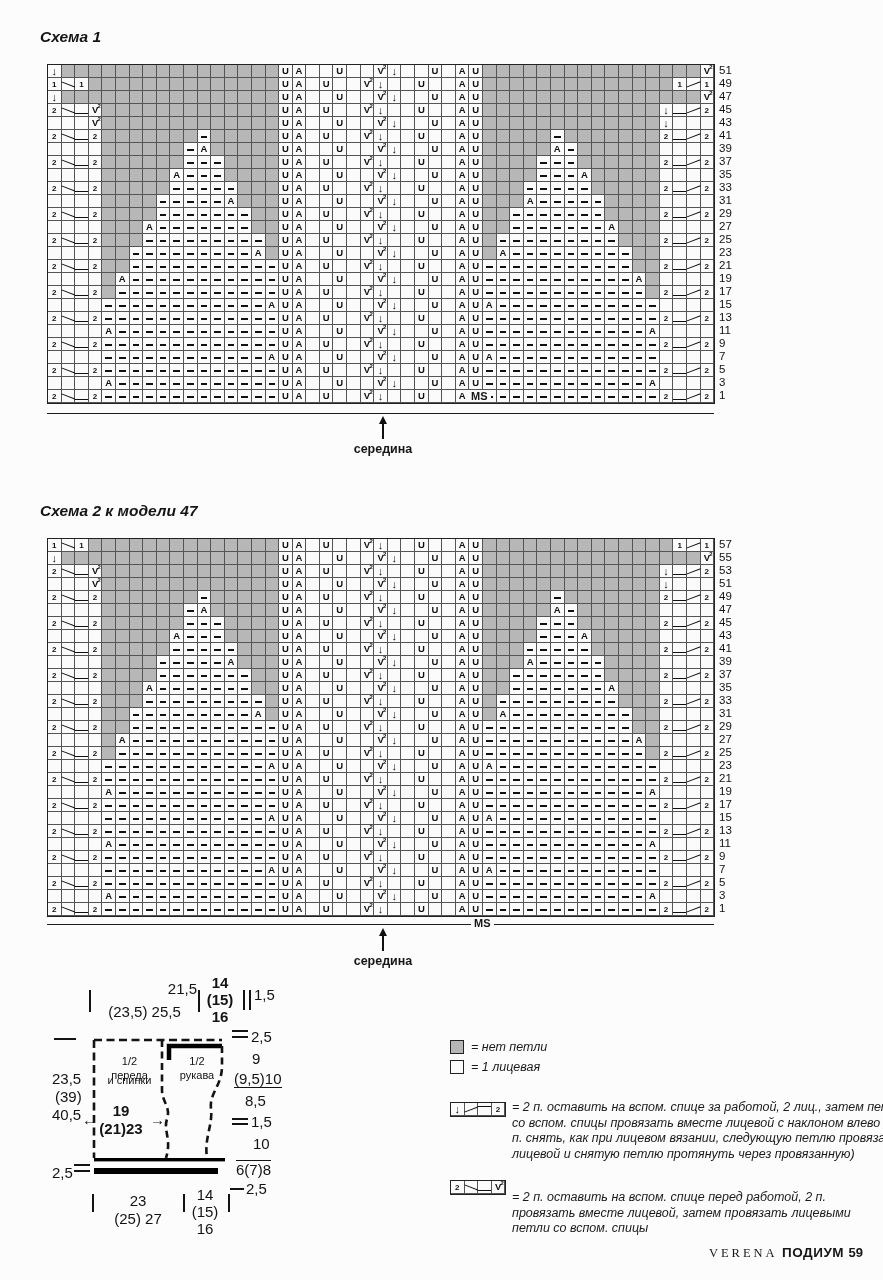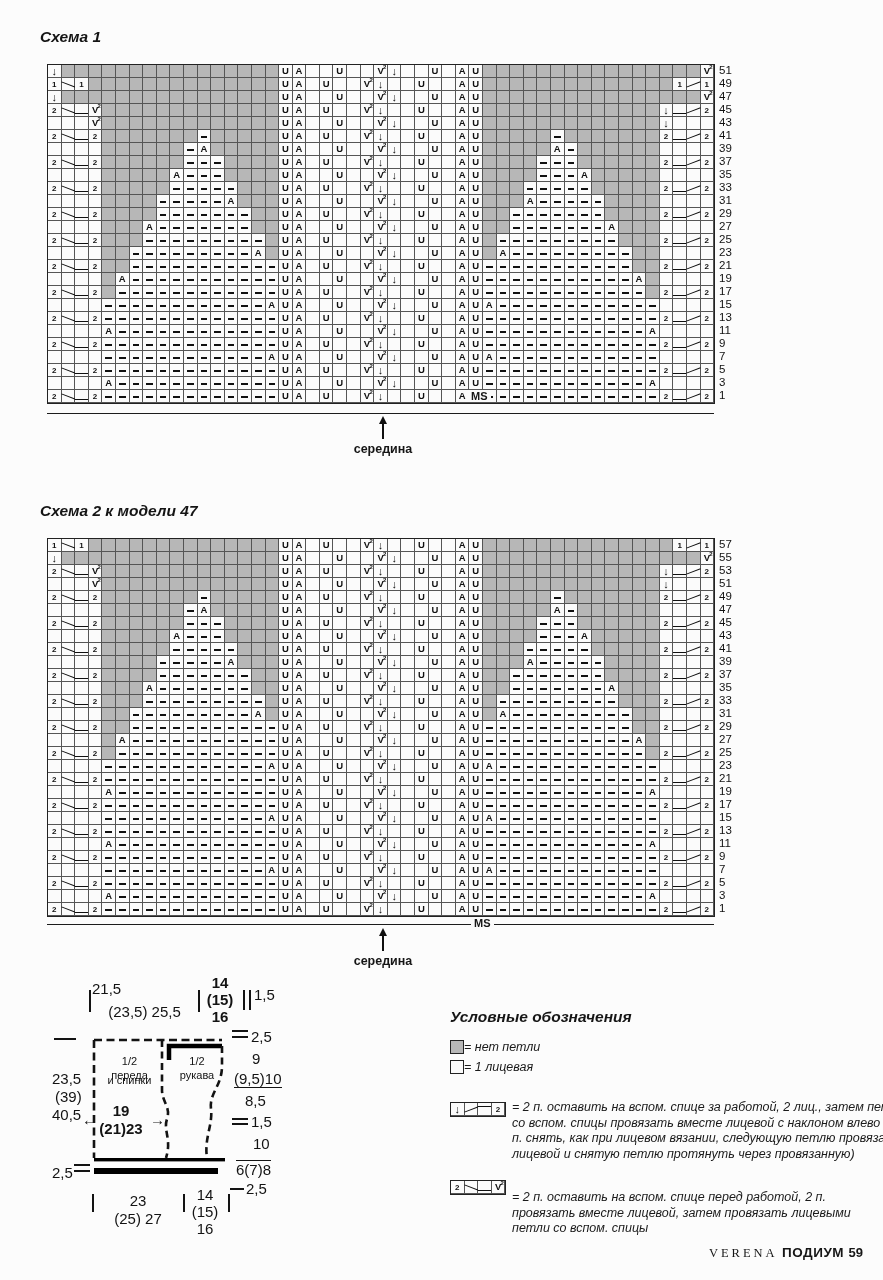--- a/index.html
+++ b/index.html
@@ -38,21 +38,21 @@
   .schem .tb{font-weight:700;}
   .schem .small{font:400 11px "Liberation Sans",sans-serif;}
   .schem .tick-v{position:absolute;width:1.8px;background:#131313;}
   .schem .tick-h{position:absolute;height:2.2px;background:#131313;}
   .schem svg{position:absolute;left:0;top:0;}
   .ul{border-bottom:1.6px solid #131313;}
   .ol{border-top:1.6px solid #131313;text-align:center;}
   
   .legend{position:absolute;left:450px;top:1008px;width:420px;}
   .leghead{font:italic 700 15.5px "Liberation Sans",sans-serif;margin-bottom:20px;}
-  .legrow{position:absolute;display:flex;align-items:center;justify-content:center;}
+  .legrow{position:absolute;display:flex;align-items:center;gap:7px;justify-content:center;}
   .swatch{width:14px;height:14px;border:1.4px solid #222;box-sizing:border-box;background:#fbfbfb;flex:none;}
   .swatch.gray{background:#b7b7b7;}
   .legtext{font:italic 400 12.5px "Liberation Sans",sans-serif;color:#1a1a1a;}
   .symstrip{display:flex;border:1.4px solid #222;background:#fbfbfb;}
   .symtext{position:absolute;font:italic 400 12.5px "Liberation Sans",sans-serif;line-height:1.24;color:#1a1a1a;}
   
   .footer{position:absolute;right:20px;top:1243px;white-space:nowrap;}
   .footer .brand{font:400 12.5px "Liberation Serif",serif;letter-spacing:3px;margin-top:45px;}
   .footer .mag{font:700 13.5px "Liberation Sans",sans-serif;letter-spacing:0.5px;}
   .footer .pg{font:700 13px "Liberation Sans",sans-serif;}
@@ -4844,21 +4844,21 @@
     <svg width="260" height="290" viewBox="0 0 260 290">
       <path d="M42 60 H170" stroke="#131313" stroke-width="2.6" stroke-dasharray="8 4.5" fill="none"></path>
       <path d="M42 60 V178" stroke="#131313" stroke-width="2.6" stroke-dasharray="8 4.5" fill="none"></path>
       <path d="M110 60 V110 C110 122 119 127 115 139 C111 151 120 159 114 178" stroke="#131313" stroke-width="2.6" stroke-dasharray="7 4.5" fill="none"></path>
       <path d="M117 80 L117 66 L170 66" stroke="#000" stroke-width="4.5" fill="none"></path>
       <path d="M170 66 V86 C170 106 157 113 159 129 C161 145 152 158 155 178" stroke="#131313" stroke-width="2.6" stroke-dasharray="7 4.5" fill="none"></path>
       <rect x="42" y="178" width="131" height="3.4" fill="#000"></rect>
       <rect x="42" y="188" width="124" height="6" fill="#000"></rect>
     </svg>
 
-    <div class="t" style="left:40px;top:0px;width:105px;text-align:left">21,5</div>
+    <div class="t" style="left:40px;top:0px;width:105px;text-align:right">21,5</div>
     <div class="t" style="left:40px;top:23px;width:105px;text-align:center">(23,5) 25,5</div>
     <div class="tick-v" style="left:37px;top:10px;height:22px"></div>
     <div class="tick-v" style="left:146px;top:10px;height:22px"></div>
     <div class="t tb" style="left:148px;top:-6px;width:40px;text-align:center">14</div>
     <div class="t tb" style="left:148px;top:11px;width:40px;text-align:center">(15)</div>
     <div class="t tb" style="left:148px;top:28px;width:40px;text-align:center">16</div>
     <div class="tick-v" style="left:191px;top:10px;height:20px"></div>
     <div class="tick-v" style="left:197px;top:10px;height:20px"></div>
     <div class="t" style="left:202px;top:6px">1,5</div>
 
@@ -4898,21 +4898,20 @@
     <div class="tick-v" style="left:131px;top:214px;height:18px"></div>
     <div class="t" style="left:45px;top:212px;width:82px;text-align:center">23</div>
     <div class="t" style="left:45px;top:230px;width:82px;text-align:center">(25) 27</div>
     <div class="t" style="left:134px;top:206px;width:38px;text-align:center">14</div>
     <div class="t" style="left:134px;top:223px;width:38px;text-align:center">(15)</div>
     <div class="t" style="left:134px;top:240px;width:38px;text-align:center">16</div>
     <div class="tick-v" style="left:176px;top:214px;height:18px"></div>
   </div>
 
   <div class="legend">
-    <div class="leghead">Условные обозначения</div>
     <div class="legrow" style="left:0;top:32px">
       <span class="swatch gray"></span>
       <span class="legtext">= нет петли</span>
     </div>
     <div class="legrow" style="left:0;top:52px">
       <span class="swatch"></span>
       <span class="legtext">= 1 лицевая</span>
     </div>
     <div class="symstrip" style="position:absolute;left:0;top:94px">
         <div class="cell arr">↓</div>

